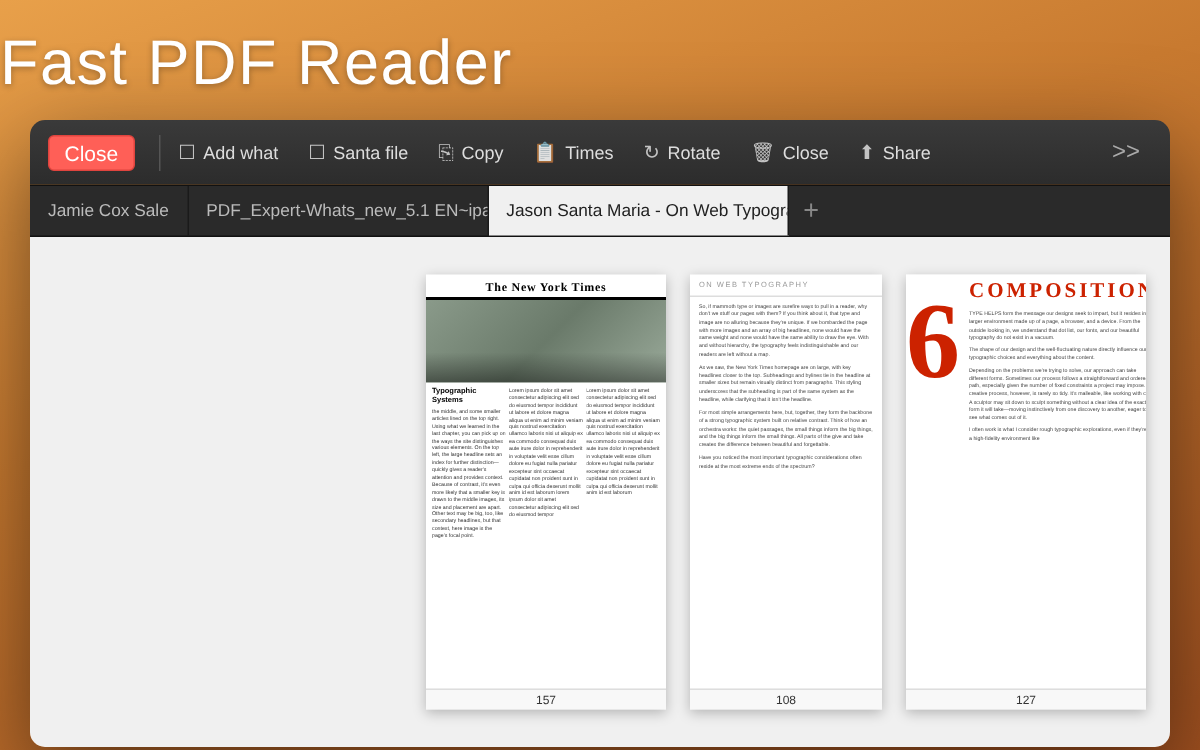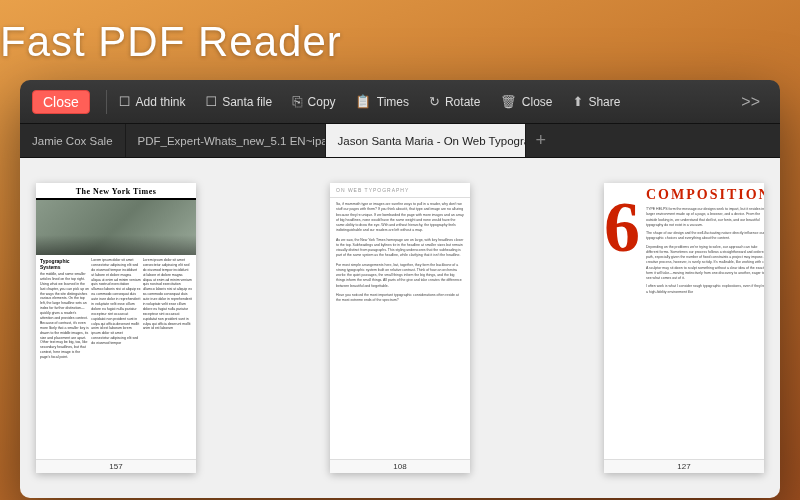--- a/index.html
+++ b/index.html
@@ -121,41 +121,41 @@
       font-size: 18px;
       cursor: pointer;
     }
 
     
     .content {
       background: #f0f0f0;
       height: 340px;
       display: flex;
       align-items: center;
-      justify-content: space-between;
+      justify-content: flex-end;
       gap: 16px;
       padding: 16px;
       overflow: hidden;
     }
 
     
     .pdf-page {
       background: #fff;
       box-shadow: 0 2px 8px rgba(0,0,0,0.25);
       flex-shrink: 0;
       position: relative;
       overflow: hidden;
     }
 
     .page-107 {
       width: 160px;
       height: 290px;
     }
     .page-108 {
-      width: 140px;
+      width: 128px;
       height: 290px;
     }
     .page-109 {
       width: 160px;
       height: 290px;
     }
 
     
     .nyt-header {
       text-align: center;
@@ -286,21 +286,21 @@
 <div class="window">
 
   <div class="toolbar">
 
     <button class="close-btn">Close</button>
 
     <div class="toolbar-sep"></div>
 
     <div class="toolbar-btn">
       <span class="toolbar-icon">☐</span>
-      <span>Add think</span>
+      <span>Add what</span>
     </div>
 
     <div class="toolbar-btn">
       <span class="toolbar-icon">☐</span>
       <span>Santa file</span>
     </div>
 
     <div class="toolbar-btn">
       <span class="toolbar-icon">⎘</span>
       <span>Copy</span>

